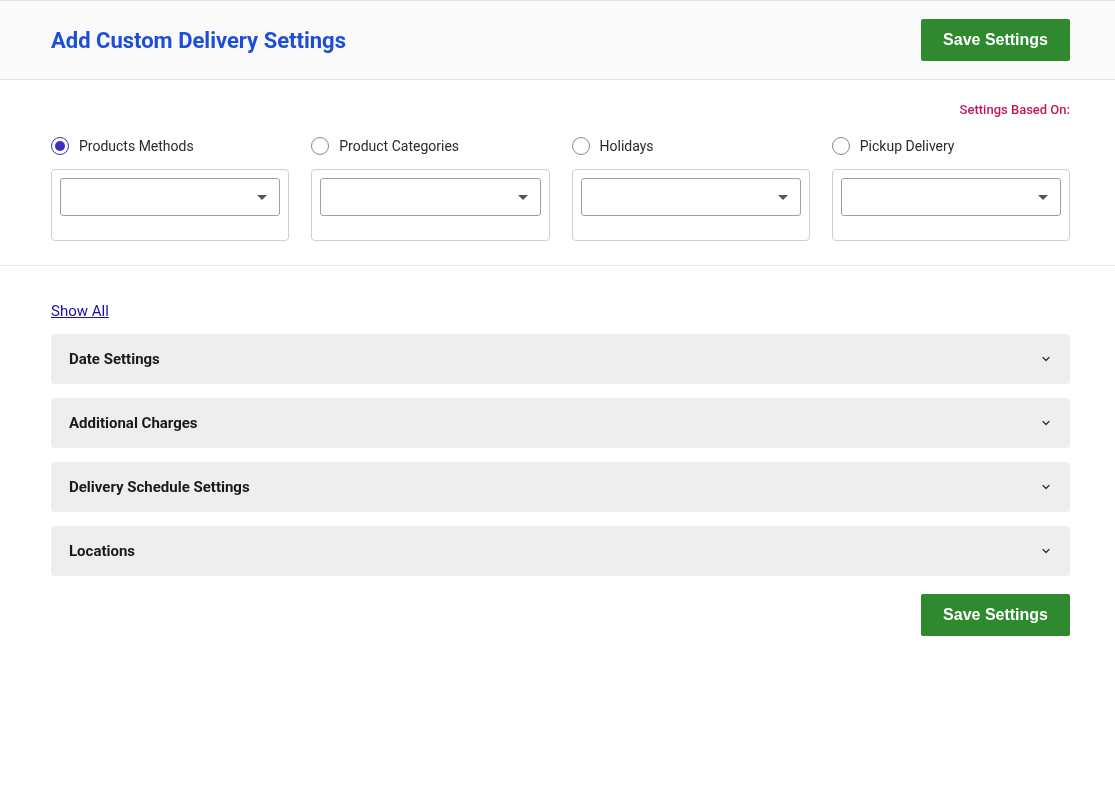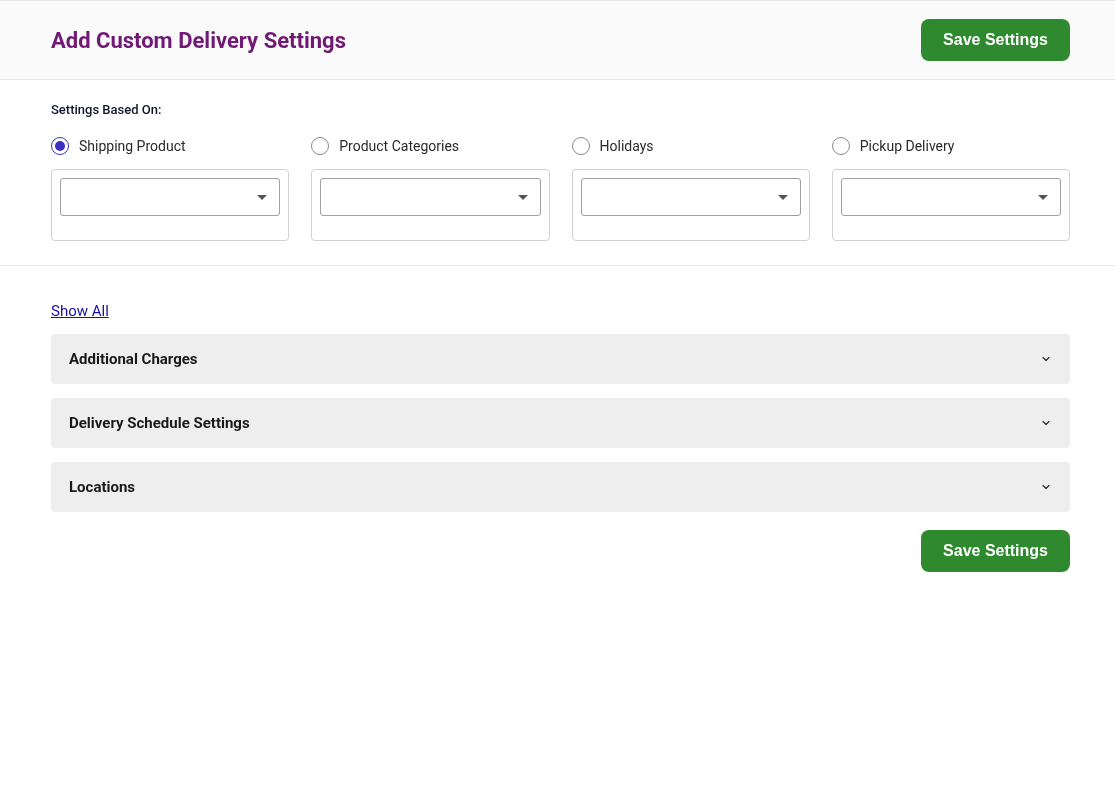--- a/index.html
+++ b/index.html
@@ -18,45 +18,46 @@
     border-top: 1px solid #e6e6e6;
     border-bottom: 1px solid #e6e6e6;
     padding: 18px 45px 18px 51px;
     display: flex;
     align-items: center;
     justify-content: space-between;
   }
   .page-title {
     font-size: 22px;
     font-weight: 700;
-    color: #701a75;
+    color: #1d4ed8;
   }
   .save-btn {
     background: #2f8a2f;
     color: #ffffff;
     border: none;
-    border-radius: 8px;
+    border-radius: 2px;
     padding: 12px 22px;
     font-size: 16px;
     font-weight: 600;
     cursor: pointer;
   }
   .content {
     padding: 0 0 40px 0;
   }
   .settings-based {
     padding: 22px 45px 0 51px;
     border-bottom: 1px solid #e9e9e9;
     background: #ffffff;
   }
   .settings-label {
     font-size: 13px;
-    color: #0f172a;
+    color: #be185d;
     font-weight: 500;
     margin-bottom: 20px;
+    text-align: right;
   }
   .radio-row {
     display: flex;
     gap: 22px;
   }
   .radio-col {
     flex: 1;
     min-width: 0;
   }
   .radio-label-row {
@@ -174,21 +175,21 @@
 
   <div class="settings-based">
     <div class="settings-label">Settings Based On:</div>
     <div class="radio-row">
 
       <div class="radio-col">
         <div class="radio-label-row">
           <span class="radio-circle selected">
               <span class="radio-dot"></span>
             </span>
-          <span class="radio-text">Shipping Product</span>
+          <span class="radio-text">Products Methods</span>
         </div>
         <div class="dropdown-box">
           <div class="dropdown-inner">
             <span class="caret-down"></span>
           </div>
         </div>
       </div>
 
       <div class="radio-col">
         <div class="radio-label-row">
@@ -229,20 +230,28 @@
     </div>
   </div>
 
   <div class="sections-area">
     <div class="show-all-row">
       <a class="show-all-link">Show All</a>
     </div>
 
     <div class="accordion-group">
 
+      <div class="accordion-item">
+        <span class="accordion-title">Date Settings</span>
+        <span class="chevron-down">
+          <svg viewBox="0 0 24 24" fill="none" stroke="#333" stroke-width="2.5" stroke-linecap="round" stroke-linejoin="round">
+              <polyline points="6 9 12 15 18 9"></polyline>
+            </svg>
+        </span>
+      </div>
 
 
       <div class="accordion-item">
         <span class="accordion-title">Additional Charges</span>
         <span class="chevron-down">
           <svg viewBox="0 0 24 24" fill="none" stroke="#333" stroke-width="2.5" stroke-linecap="round" stroke-linejoin="round">
               <polyline points="6 9 12 15 18 9"></polyline>
             </svg>
         </span>
       </div>

